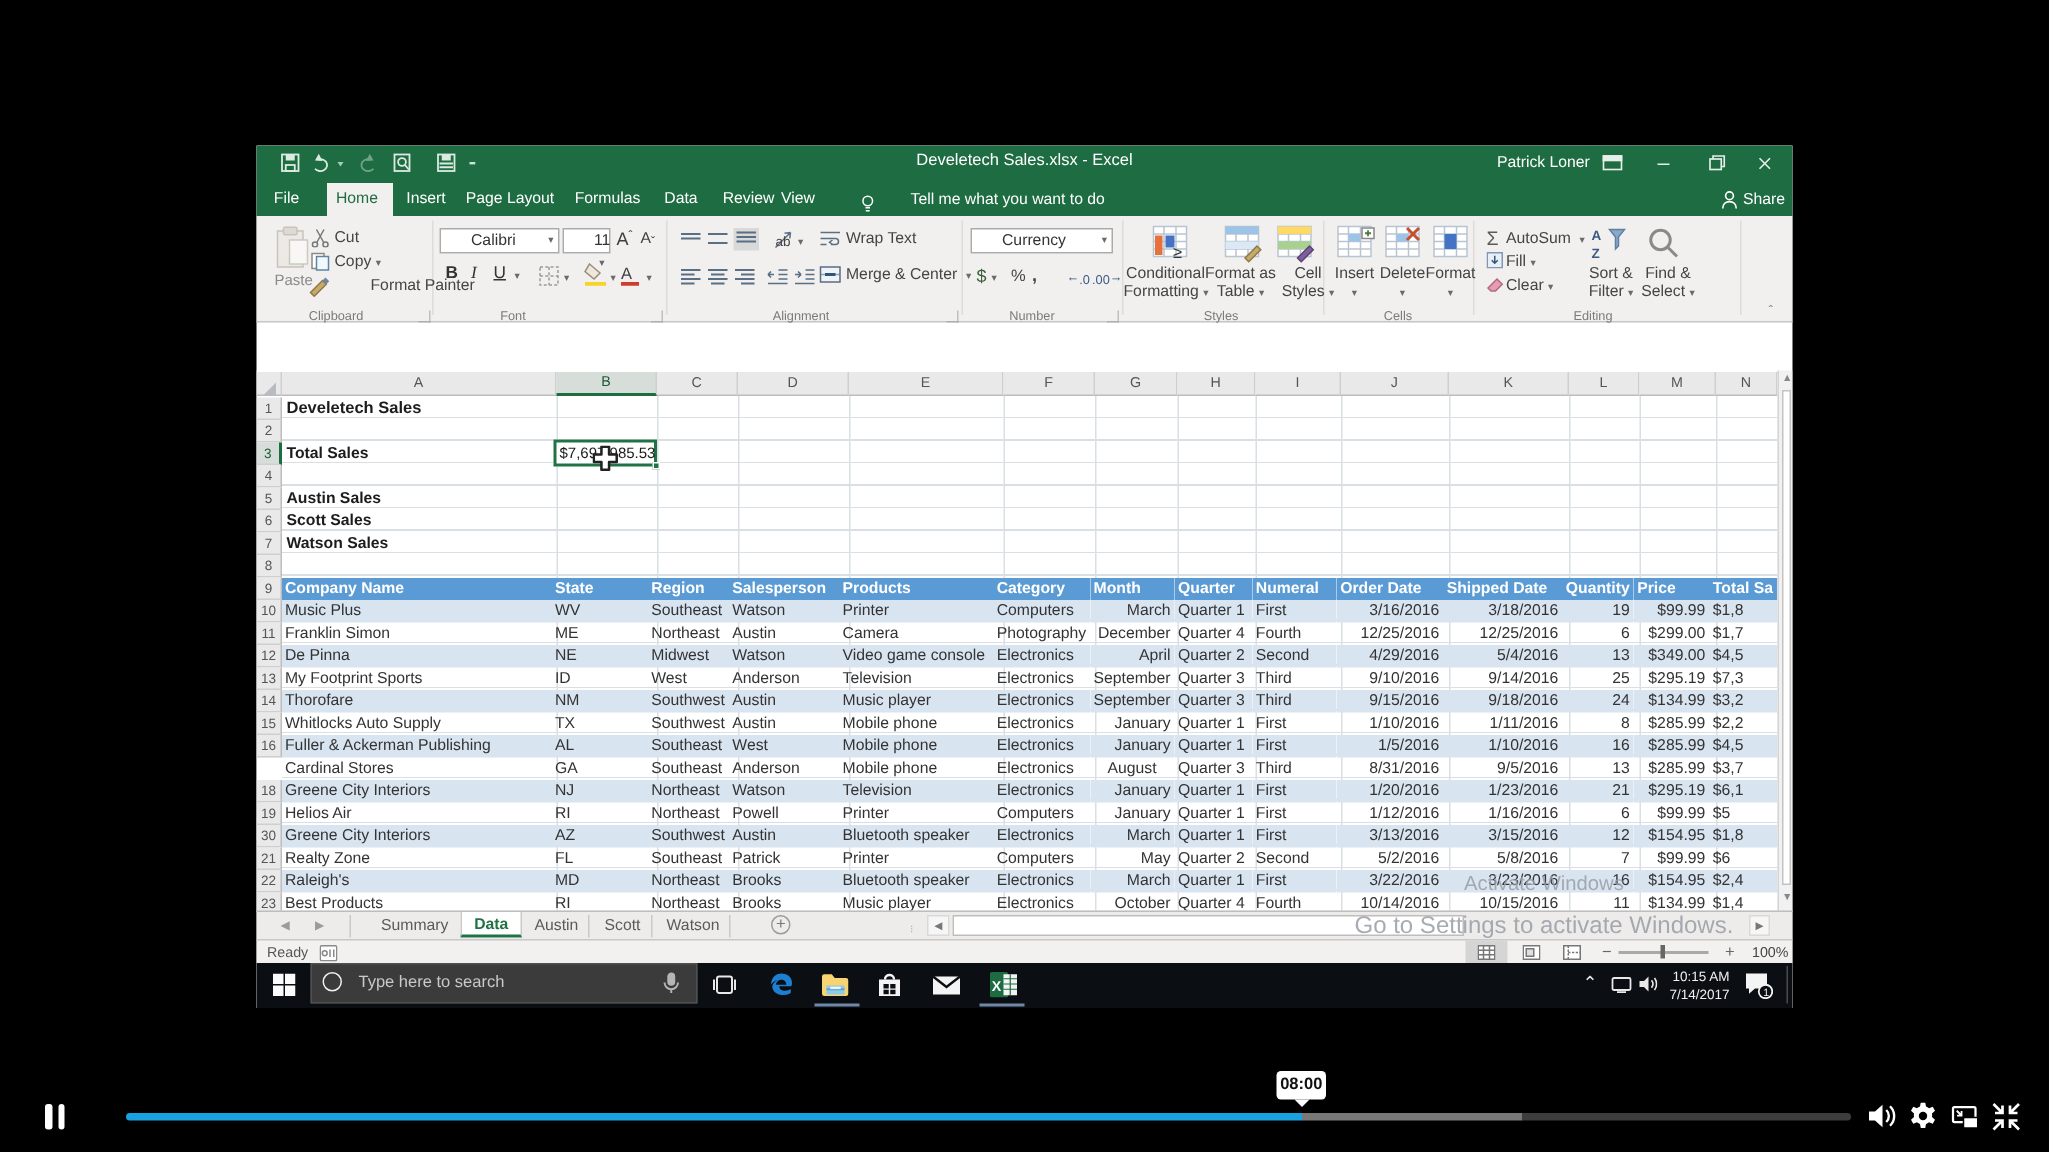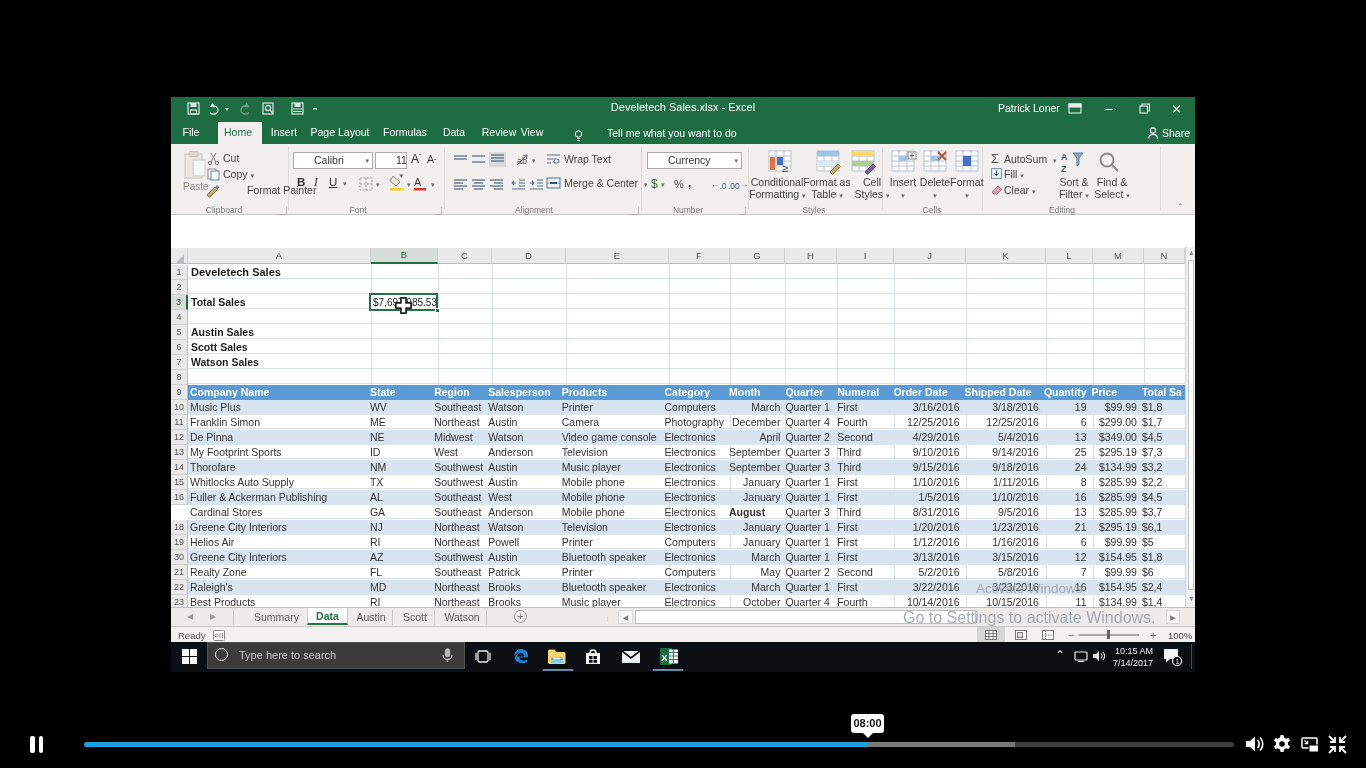--- a/index.html
+++ b/index.html
@@ -100,21 +100,21 @@
 </div>
 <div id="ribbon">
 <div class="gsep" style="left:117px"></div>
 <div class="gsep" style="left:273px"></div>
 <div class="gsep" style="left:470px"></div>
 <div class="gsep" style="left:577px"></div>
 <div class="gsep" style="left:711px"></div>
 <div class="gsep" style="left:811px"></div>
 <div class="gsep" style="left:989px"></div>
 <div class="gl" style="left:13px">Clipboard</div>
-<div class="gl" style="left:147px">Font</div>
+<div class="gl" style="left:131px">Font</div>
 <div class="gl" style="left:323px">Alignment</div>
 <div class="gl" style="left:477px">Number</div>
 <div class="gl" style="left:603px">Styles</div>
 <div class="gl" style="left:721px">Cells</div>
 <div class="gl" style="left:851px">Editing</div>
 <div class="ab" style="left:108px;top:63px;width:8px;height:8px;border-left:1px solid #9a9a9a;border-top:1px solid #9a9a9a;opacity:.55;transform:rotate(180deg)"></div>
 <div class="ab" style="left:263px;top:63px;width:8px;height:8px;border-left:1px solid #9a9a9a;border-top:1px solid #9a9a9a;opacity:.55;transform:rotate(180deg)"></div>
 <div class="ab" style="left:460px;top:63px;width:8px;height:8px;border-left:1px solid #9a9a9a;border-top:1px solid #9a9a9a;opacity:.55;transform:rotate(180deg)"></div>
 <div class="ab" style="left:567px;top:63px;width:8px;height:8px;border-left:1px solid #9a9a9a;border-top:1px solid #9a9a9a;opacity:.55;transform:rotate(180deg)"></div>
 <svg class="ab" style="left:10px;top:6px" width="30" height="44" viewBox="0 0 30 44">
@@ -553,21 +553,21 @@
             <td style="text-align:right;">$285.99</td>
             <td style="">$4,5</td>
           </tr>
           <tr>
             <td style="">Cardinal Stores</td>
             <td style="">GA</td>
             <td style="">Southeast</td>
             <td style="">Anderson</td>
             <td style="">Mobile phone</td>
             <td style="">Electronics</td>
-            <td style="text-align:left;font-weight:bold;">August</td>
+            <td style="text-align:center;">August</td>
             <td style="">Quarter 3</td>
             <td style="">Third</td>
             <td style="text-align:right;">8/31/2016</td>
             <td style="text-align:right;">9/5/2016</td>
             <td style="text-align:right;">13</td>
             <td style="text-align:right;">$285.99</td>
             <td style="">$3,7</td>
           </tr>
           <tr class="b">
             <td style="">Greene City Interiors</td>

